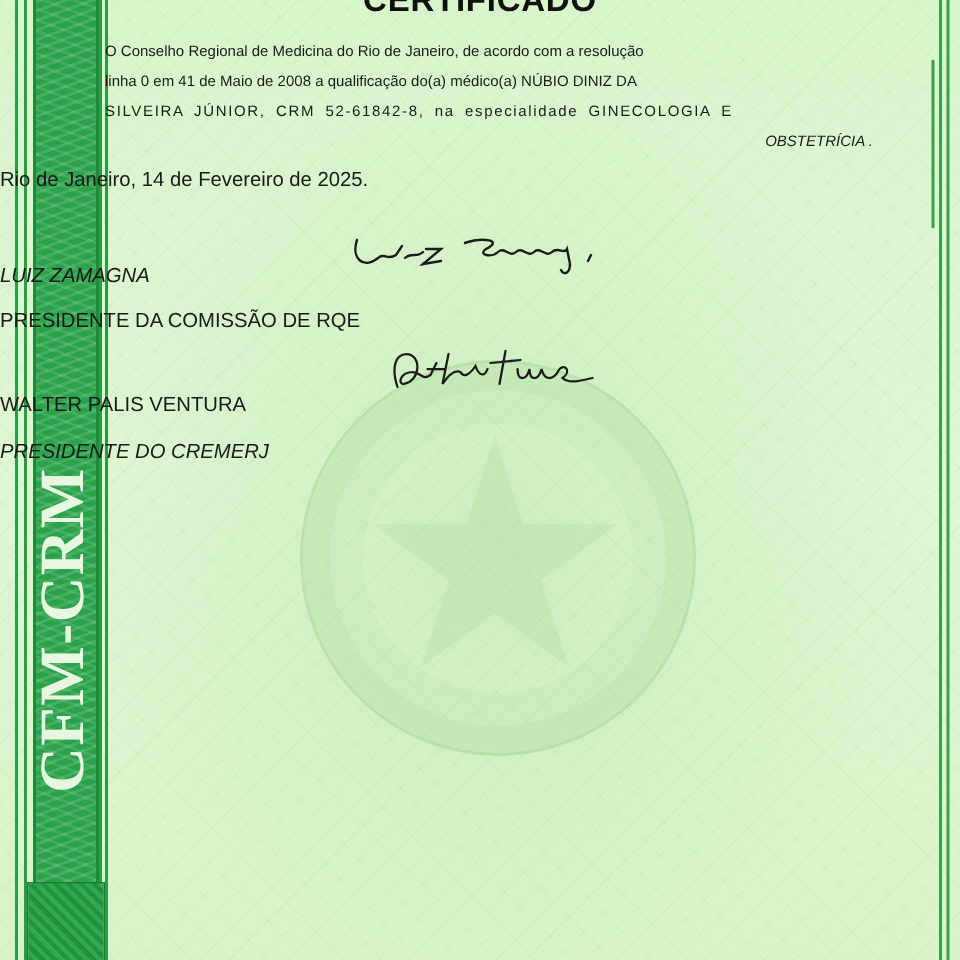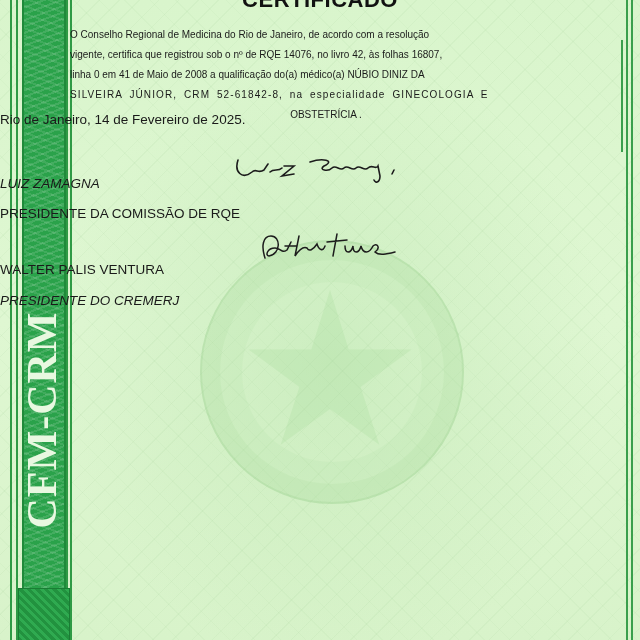--- a/index.html
+++ b/index.html
@@ -59,21 +59,21 @@
     .title {
       position: absolute; left: 0; width: 640px; top: -13px; text-align: center;
       font-weight: bold; font-size: 22px; letter-spacing: 0.5px; color: #111;
     }
     .body-text {
       position: absolute; left: 70px; top: 25px; width: 512px;
       font-size: 10px; line-height: 20px; text-align: justify; color: #1a1a1a;
     }
     .body-text span { display: block; }
     .body-text .wide { letter-spacing: 1.1px; word-spacing: 3px; }
-    .body-text .last { text-align: center; }
+    .body-text .last { text-align: right; font-style: italic; }
     .center { position: absolute; left: 0; width: 640px; text-align: left; font-size: 13.5px; color: #1a1a1a; }
     .sig { position: absolute; }
     .sig svg { display: block; }
   </style>
 </head>
 <body>
 
 <div class="paper"></div>
 <div class="seal"></div>
 <div class="seal-star"></div>
@@ -89,21 +89,20 @@
 </div>
 
 <div class="rline" style="left:626px; top:0; height:640px;"></div>
 <div class="rline" style="left:631px; top:0; height:640px;"></div>
 <div class="rline" style="left:621px; top:40px; height:112px;"></div>
 
 <div class="title">CERTIFICADO</div>
 
 <div class="body-text">
   <span>O Conselho Regional de Medicina do Rio de Janeiro, de acordo com a resolução</span>
-  <span>vigente, certifica que registrou sob o nº de RQE 14076, no livro 42, às folhas 16807,</span>
   <span>linha 0 em 41 de Maio de 2008  a qualificação do(a) médico(a) NÚBIO DINIZ DA</span>
   <span class="wide">SILVEIRA JÚNIOR, CRM 52-61842-8, na especialidade GINECOLOGIA E</span>
   <span class="last">OBSTETRÍCIA .</span>
 </div>
 
 <div class="center" style="top:112px;">Rio de Janeiro, 14 de Fevereiro de 2025.</div>
 
 <div class="sig" style="left:232px; top:150px;">
   <svg width="180" height="40" viewBox="0 0 180 40">
     <path d="M6 10 C2 22, 10 30, 20 22 C24 18, 26 24, 32 20 L36 14 M38 22 C42 18, 46 22, 50 18 M52 16 L62 16 L50 26 L62 24

